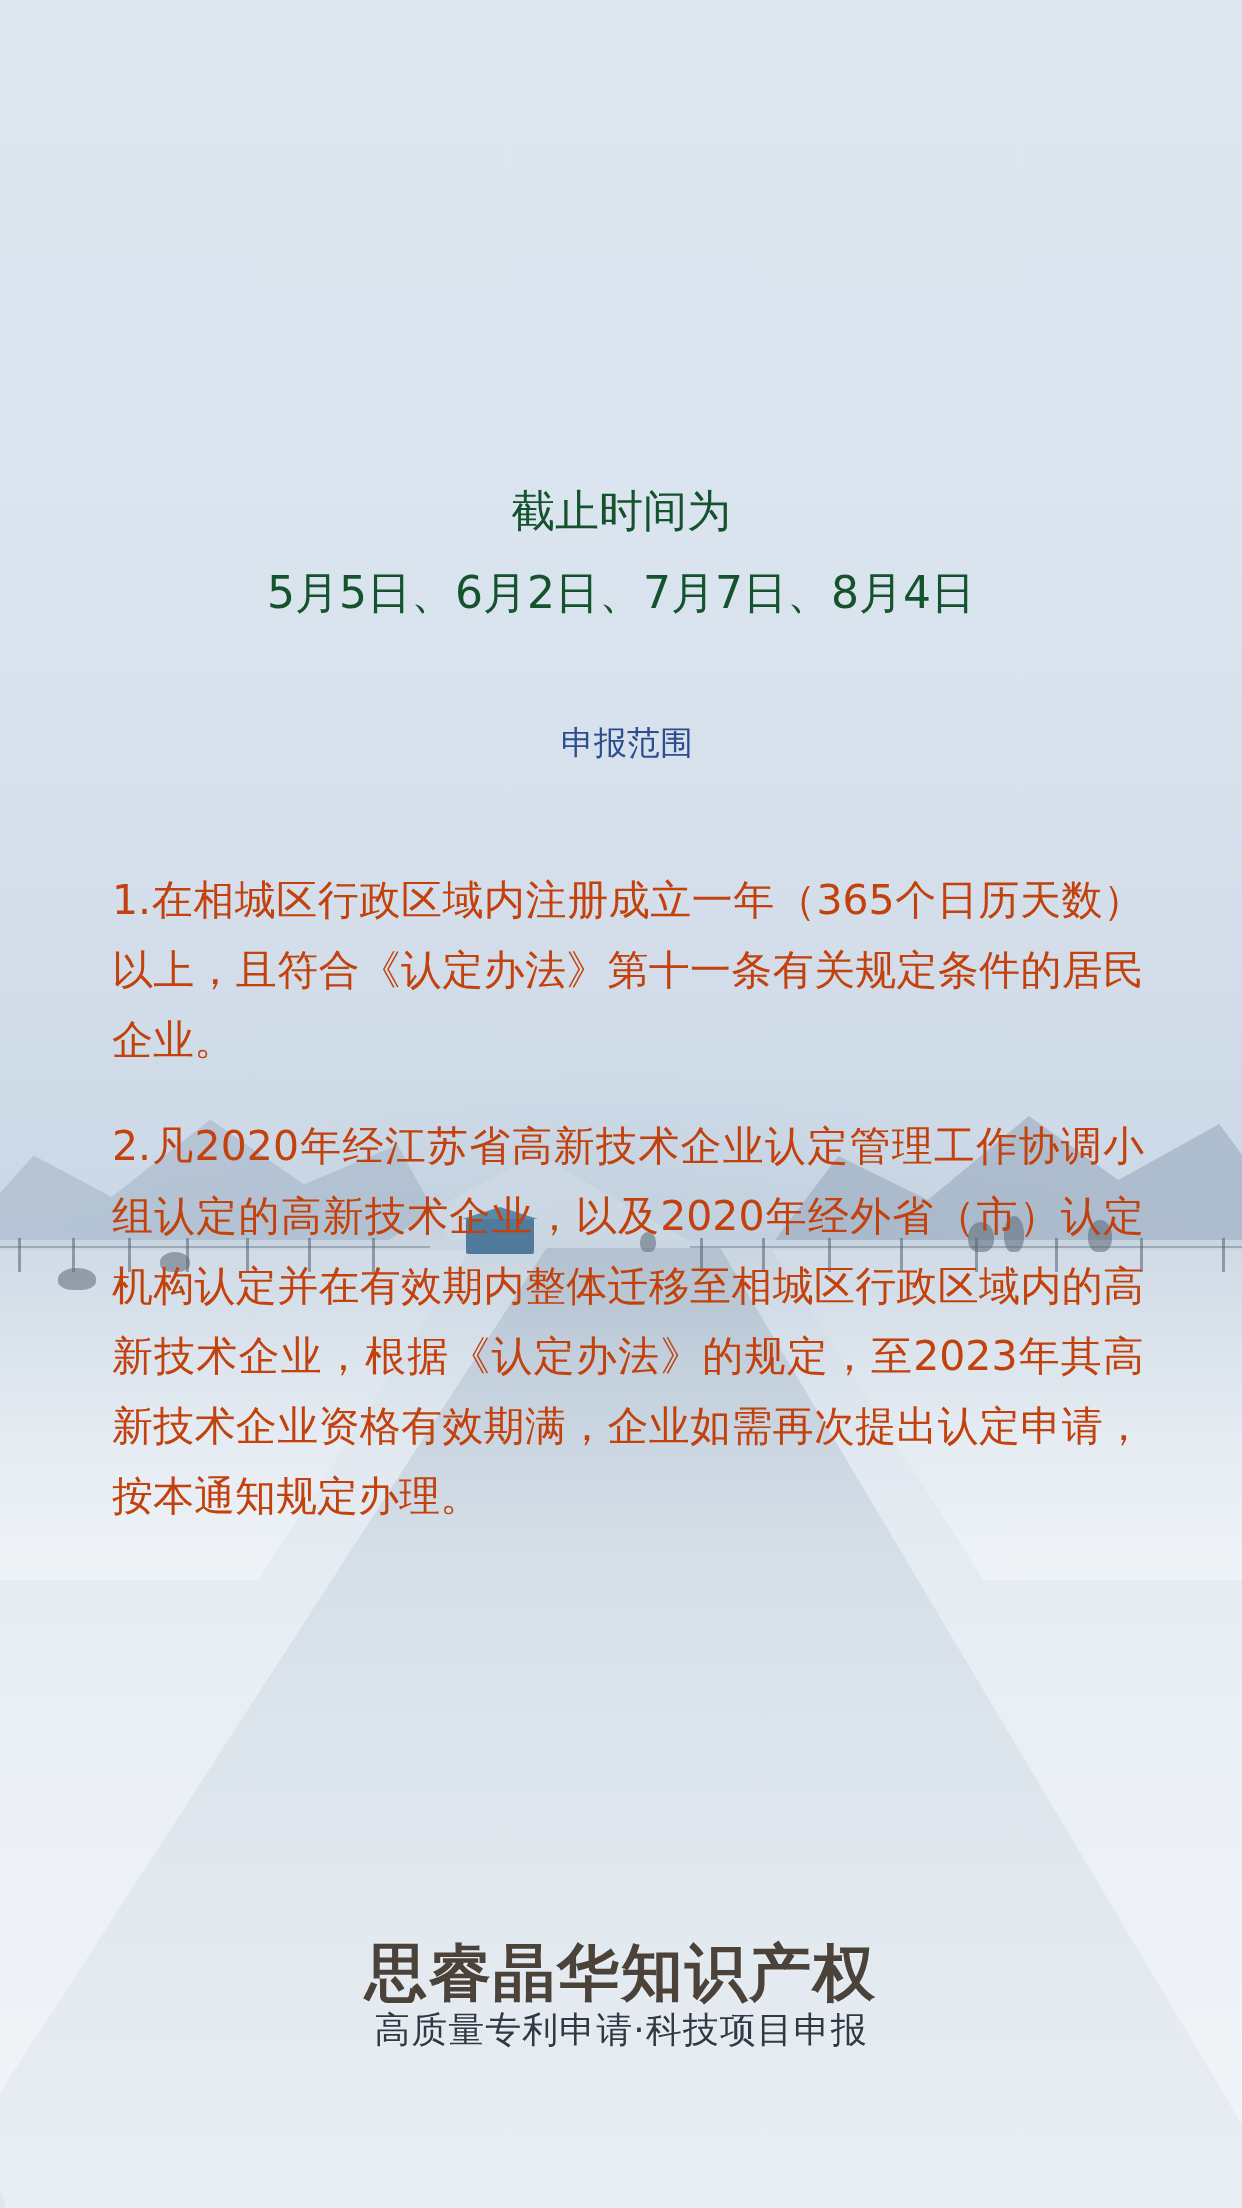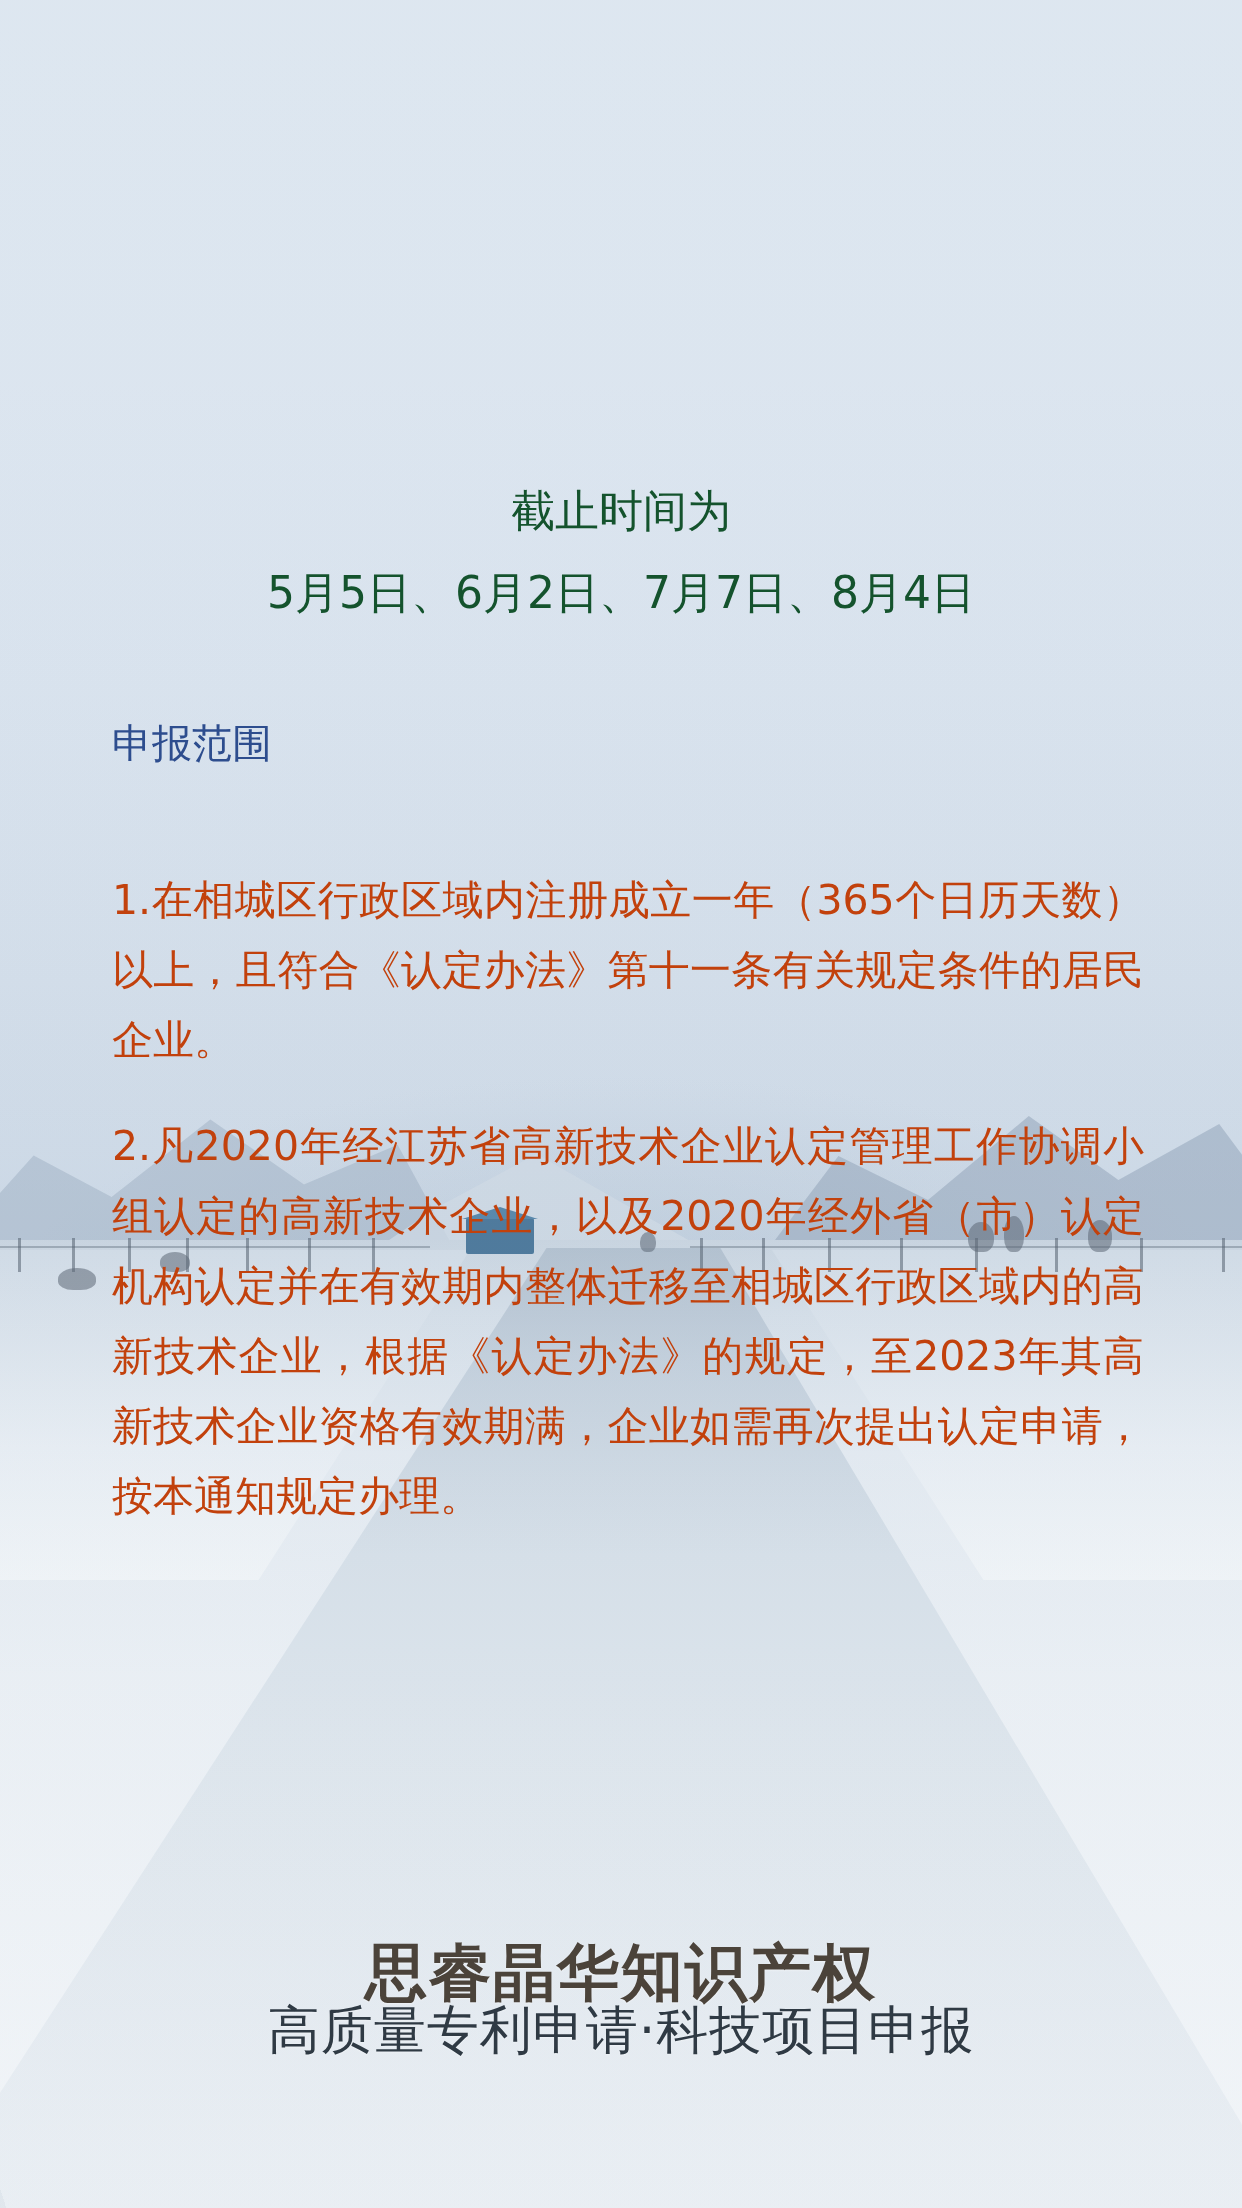--- a/index.html
+++ b/index.html
@@ -177,22 +177,23 @@
     font-size: 44px;
     line-height: 82px;
   }
   .deadline .d2 { display: block; }
 
   .section-title {
     position: absolute;
     left: 112px; top: 715px;
     width: 1030px;
     color: #2d4d8e;
-    font-size: 40px;
+    font-size: 33px;
     line-height: 56px;
+    text-align: center;
   }
 
   .body-block {
     position: absolute;
     left: 112px;
     width: 1032px;
     color: #c2410c;
     font-size: 41px;
     line-height: 70px;
     text-align: justify;
@@ -212,21 +213,21 @@
     letter-spacing: 2px;
     text-shadow: 0 1px 2px rgba(255,255,255,0.45);
     margin-top: 36px;
   }
   .tagline {
     position: absolute;
     left: 0; top: 1995px;
     width: 1242px;
     text-align: center;
     color: #2f3a44;
-    font-size: 52px;
+    font-size: 36px;
     line-height: 70px;
     letter-spacing: 1px;
     text-shadow: 0 1px 2px rgba(255,255,255,0.4);
   }
 </style>
 </head>
 <body>
 
 <div class="poster">
 

